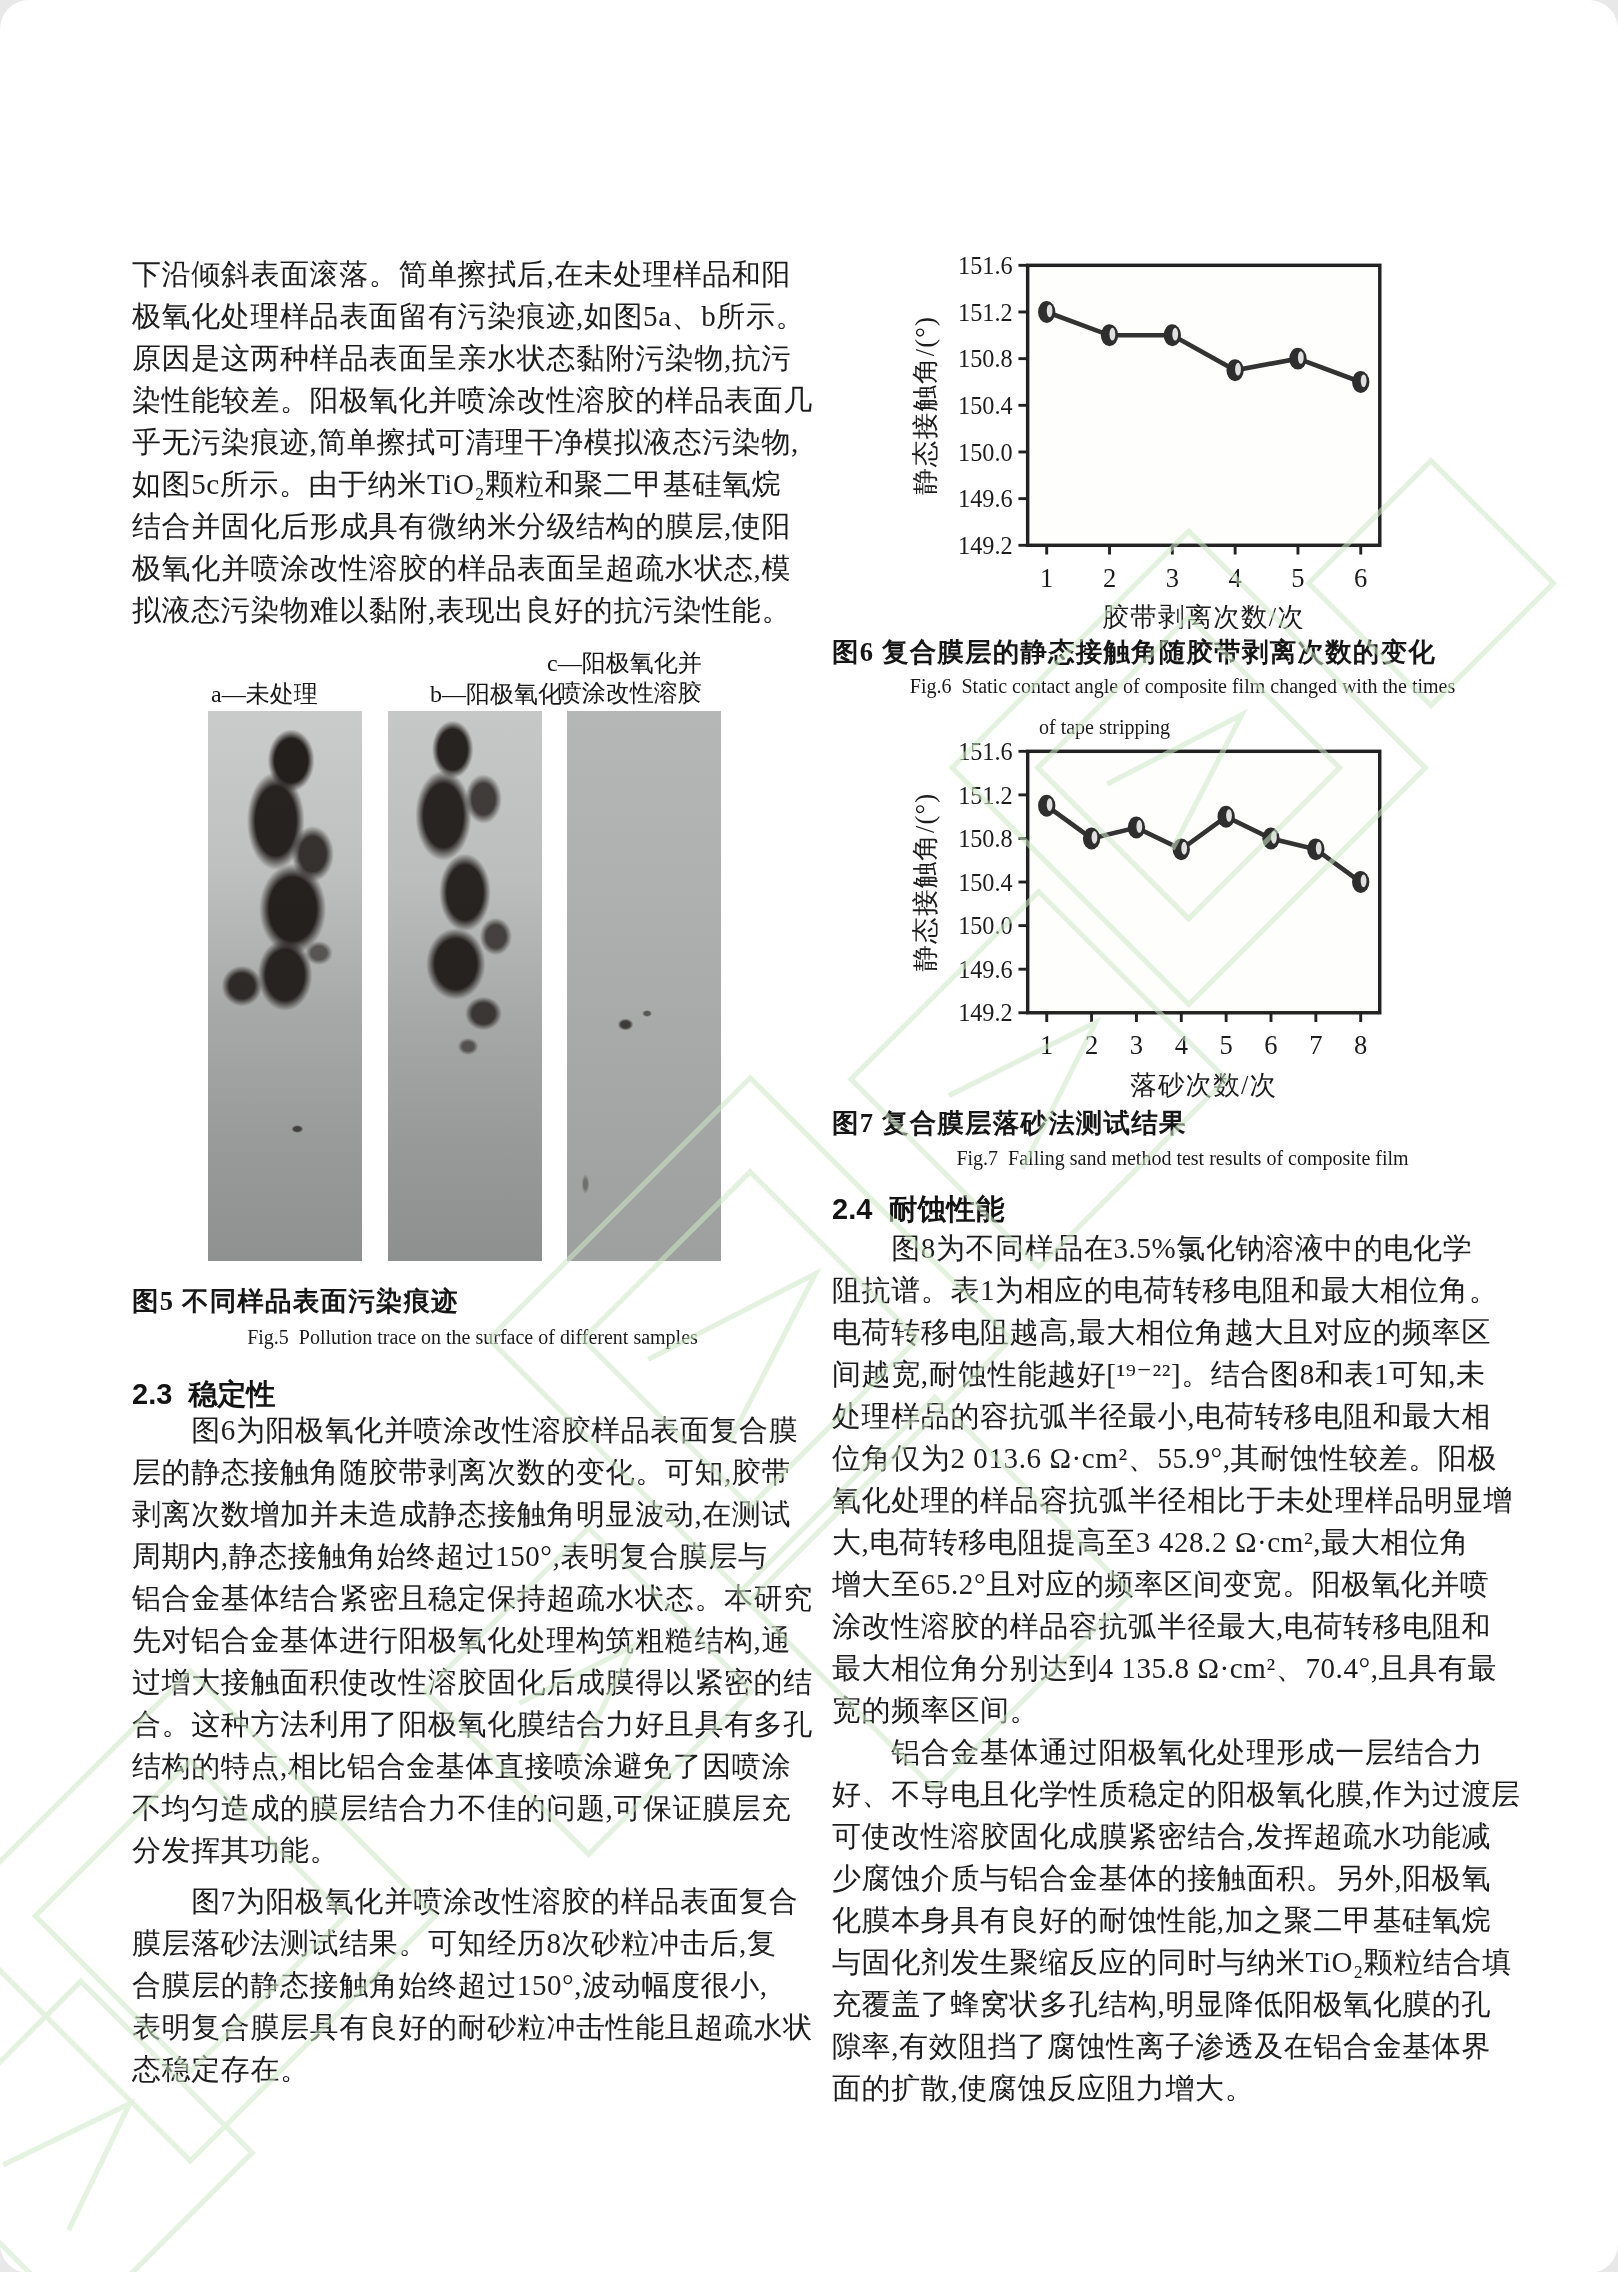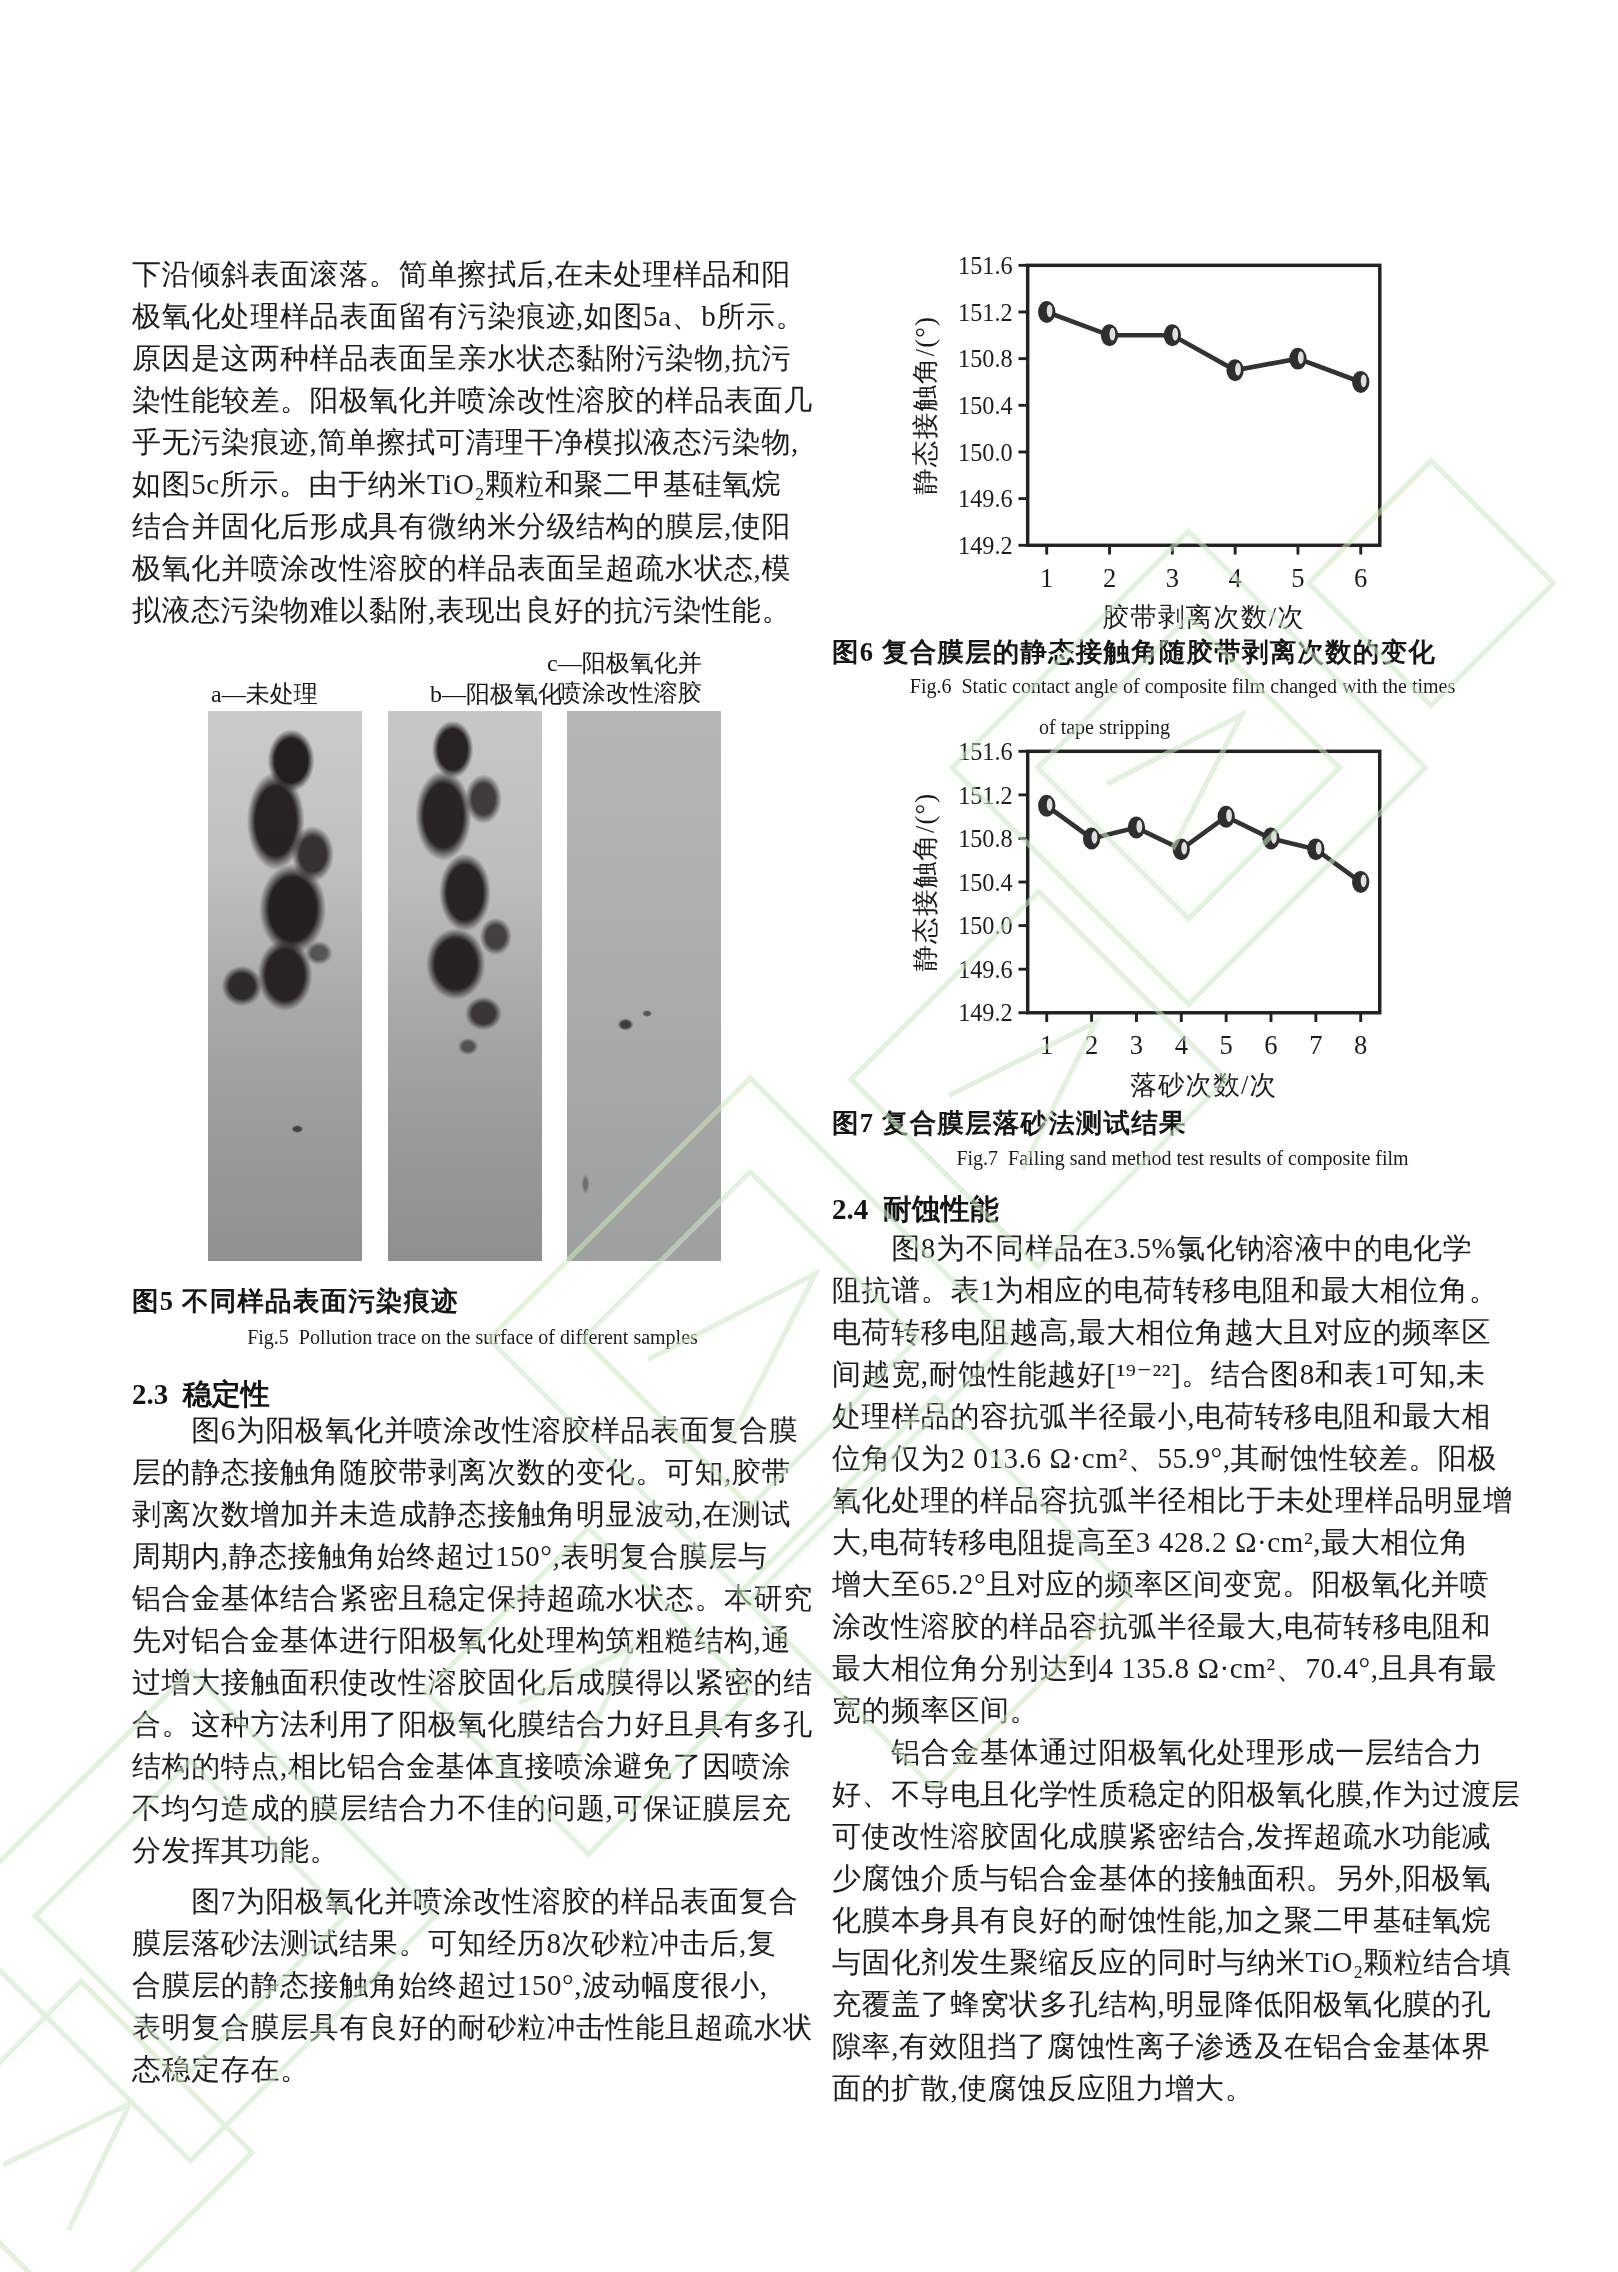--- a/index.html
+++ b/index.html
@@ -1,19 +1,19 @@
 <!DOCTYPE html>
 <html style="font-size:9.2px"><head>
 <meta charset="utf-8">
 <style>
   html,body{margin:0;padding:0;background:#e8e8e8;}
   .page{position:relative;width:1618px;height:2273px;background:#ffffff;overflow:hidden;
-        font-family:"Liberation Serif","DejaVu Serif",serif;color:#1d1d1d;}
+        font-family:"Liberation Serif","DejaVu Serif",serif;color:#1d1d1d;border-radius:29px;}
   .para{position:absolute;white-space:pre;font-size:29px;line-height:42px;letter-spacing:0.6px;color:#1d1d1d;}
-  .heading{position:absolute;white-space:pre;font-family:Liberation Serif, serif;
+  .heading{position:absolute;white-space:pre;font-family:Liberation Sans, sans-serif;
            font-weight:bold;font-size:29px;color:#141414;}
   .cap-cn{position:absolute;text-align:left;font-size:26.5px;font-weight:600;color:#161616;letter-spacing:1.2px;white-space:pre;}
   .cap-en{position:absolute;text-align:center;font-size:20px;color:#1a1a1a;white-space:pre;}
   .strip-label{position:absolute;font-size:24px;line-height:30px;color:#161616;white-space:pre;text-align:right;}
   .strip{position:absolute;width:154px;height:550px;}
   #strip-a{left:208px;top:711px;
     background:
       radial-gradient(ellipse 30px 40px at 54% 9%,  rgba(28,24,22,.96) 0 55%, rgba(28,24,22,0) 78%),
       radial-gradient(ellipse 37px 63px at 44% 20%, rgba(28,24,22,.94) 0 55%, rgba(28,24,22,0) 78%),
       radial-gradient(ellipse 26.5px 35px at 68% 26%, rgba(28,24,22,.85) 0 50%, rgba(28,24,22,0) 80%),

